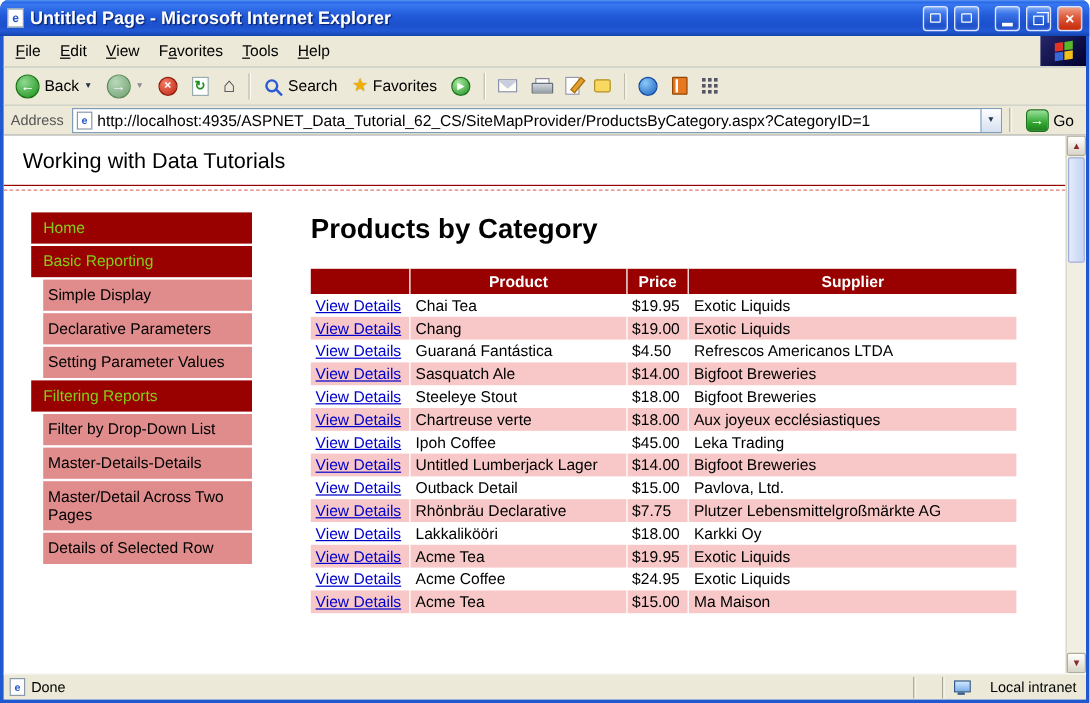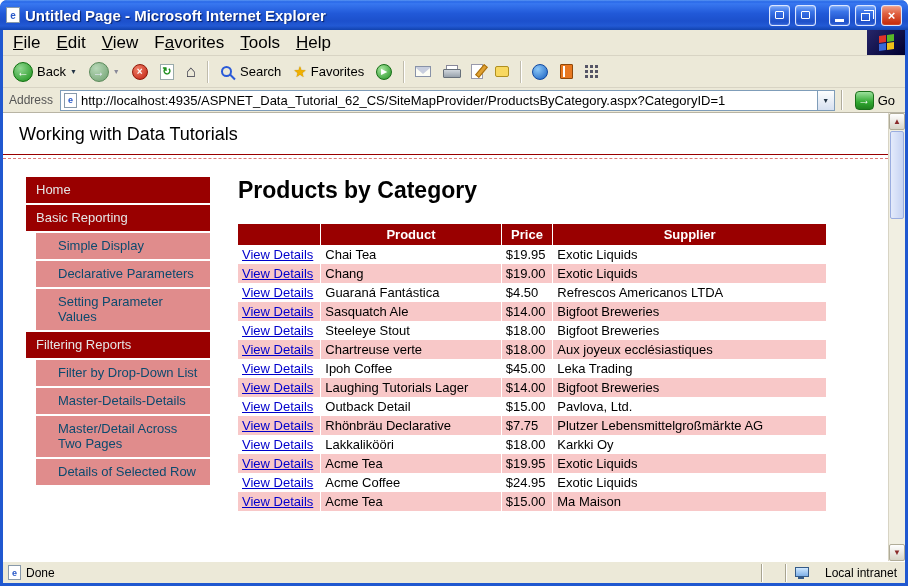--- a/index.html
+++ b/index.html
@@ -27,21 +27,21 @@
   .win-btn.close{background:linear-gradient(180deg,#f0a088 0%,#e06040 40%,#c83010 90%);font-size:13px}
   .group-gap{margin-left:8px}
   .glyph-extra{width:9px;height:8px;border:1px solid #fff;border-radius:1px}
   .glyph-min{width:9px;height:3px;background:#fff;margin-top:10px}
   .glyph-restore{width:9px;height:8px;border:1px solid #fff;position:relative;margin-top:3px}
   .glyph-restore::after{content:"";position:absolute;top:-4px;left:2px;width:9px;height:8px;border:1px solid #fff;border-bottom:none;border-left:none}
 
   
   .menubar{height:26px;background:var(--chrome);display:flex;align-items:stretch;border-bottom:1px solid #d8d4c4}
   .menu-items{display:flex;align-items:center;padding-left:2px;flex:1}
-  .menu-item{padding:4px 8px;font-size:17px;color:#000}
+  .menu-item{padding:4px 8px;font-size:13px;color:#000}
   .throbber{width:38px;background:linear-gradient(135deg,#26266a,#000030);display:flex;align-items:center;justify-content:center}
   .flag{display:grid;grid-template-columns:7px 7px;grid-template-rows:7px 7px;gap:1px;transform:skewY(-8deg)}
   .flag i{display:block}
   .flag .r{background:#e03428}.flag .g{background:#58b828}.flag .b{background:#3868d8}.flag .y{background:#f0c018}
 
   
   .toolbar{height:32px;background:var(--chrome);display:flex;align-items:center;padding:0 5px;gap:2px;border-bottom:1px solid #d8d4c4}
   .tbtn{display:flex;align-items:center;gap:4px;padding:2px 5px;border-radius:3px;font-size:13px;color:#000;flex:none}
   .circ{width:20px;height:20px;border-radius:50%;display:flex;align-items:center;justify-content:center;color:#fff;font-weight:bold;font-size:12px}
   .circ.back{background:radial-gradient(circle at 35% 30%,#90d890,#189018);border:1px solid #0f700f}
@@ -89,23 +89,23 @@
   .go-icon{width:19px;height:19px;border-radius:4px;background:linear-gradient(#9ce09c 0%,#30a830 60%,#208020 100%);
     border:1px solid #1a701a;color:#fff;display:flex;align-items:center;justify-content:center;font-size:12px;font-weight:bold}
 
   
   .page{position:relative;background:#fff;height:448px;overflow:hidden}
   .content{margin-right:17px;height:100%;overflow:hidden}
   .site-header{font-size:18px;color:#000;padding:11px 0 9px 16px;border-bottom:1px solid var(--maroon);font-weight:400}
   .dash-line{border-top:1px dashed #e07878;margin-top:3px}
   .body-row{display:flex;align-items:flex-start;padding-top:18px}
   .sidebar{width:184px;margin-left:23px;flex:none;font-size:13px}
-  .nav-top{background:var(--maroon);color:#e5e5e5;padding:5px 8px 6px 10px;margin-bottom:2px;cursor:pointer}
-  .nav-child{background:var(--sidebar-pink);color:#0c4a6e;padding:5px 8px 6px 22px;margin-left:10px;margin-bottom:2px;cursor:pointer}
-  .main{margin-left:28px;width:590px;flex:none}
+  .nav-top{background:var(--maroon);color:#84cc16;padding:5px 8px 6px 10px;margin-bottom:2px;cursor:pointer}
+  .nav-child{background:var(--sidebar-pink);color:#000000;padding:5px 8px 6px 4px;margin-left:10px;margin-bottom:2px;cursor:pointer}
+  .main{margin-left:49px;width:590px;flex:none}
   .main h2{font-size:23px;font-weight:bold;color:#000;margin-bottom:20px}
   table.products{border-collapse:collapse;width:588px;font-size:13px}
   table.products th{background:var(--maroon);color:#fff;font-weight:bold;padding:3px 4px;border-right:1px solid #fff;text-align:center}
   table.products th:last-child{border-right:none}
   table.products td{padding:2px 4px;border-right:1px solid #fff;color:#000}
   table.products td:last-child{border-right:none}
   table.products tr.alt{background:var(--row-pink)}
   .col0{width:88px}.col1{width:196px}.col2{width:52px}.col3{width:292px}
   a.details{color:var(--link-blue)}
 
@@ -308,21 +308,21 @@
                   <td class="col3">Aux joyeux ecclésiastiques</td>
                 </tr>
                 <tr>
                   <td class="col0"><a href="#" class="details">View Details</a></td>
                   <td class="col1">Ipoh Coffee</td>
                   <td class="col2">$45.00</td>
                   <td class="col3">Leka Trading</td>
                 </tr>
                 <tr class="alt">
                   <td class="col0"><a href="#" class="details">View Details</a></td>
-                  <td class="col1">Laughing Tutorials Lager</td>
+                  <td class="col1">Untitled Lumberjack Lager</td>
                   <td class="col2">$14.00</td>
                   <td class="col3">Bigfoot Breweries</td>
                 </tr>
                 <tr>
                   <td class="col0"><a href="#" class="details">View Details</a></td>
                   <td class="col1">Outback Detail</td>
                   <td class="col2">$15.00</td>
                   <td class="col3">Pavlova, Ltd.</td>
                 </tr>
                 <tr class="alt">

